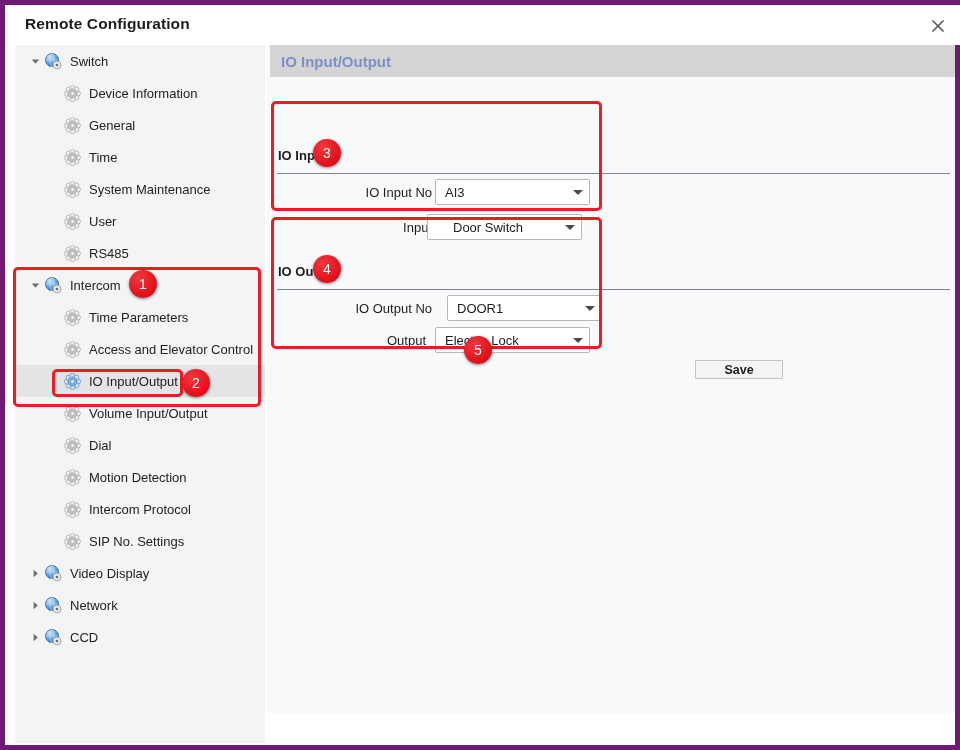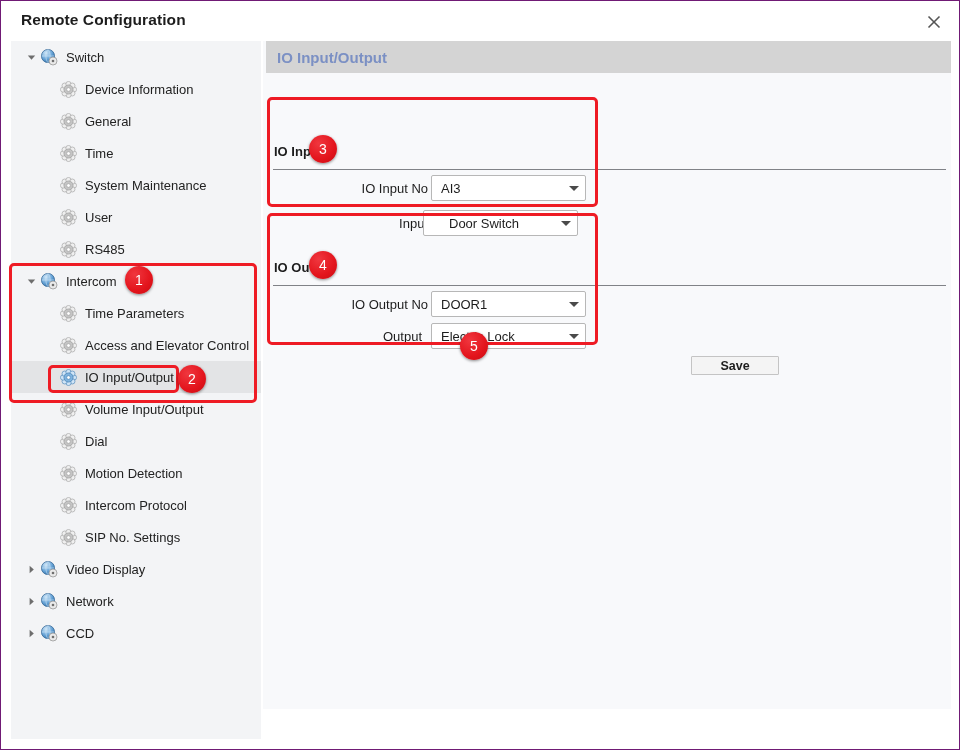--- a/index.html
+++ b/index.html
@@ -8,21 +8,21 @@
     width: 960px; height: 750px;
     overflow: hidden;
     background: #ffffff;
     font-family: "Liberation Sans", sans-serif;
   }
 
   #app {
     position: relative;
     width: 960px; height: 750px;
     background: #ffffff;
-    border: 1px solid #701a75;
+    border: 5px solid #701a75;
   }
 
   
   #titlebar {
     position: absolute; left: 0; top: 0;
     width: 958px; height: 40px;
     background: #ffffff;
   }
   #window-title {
     position: absolute; left: 20px; top: 10px;
@@ -557,21 +557,21 @@
     <div class="select" style="left:160px; top:169px;padding-left:16px;">
       <span class="val">Door Switch</span>
       <span class="caret">
           <span class="caret-tri"></span>
         </span>
     </div>
 
     <div class="field-label" style="left:11px; top:217px; font-weight:bold; text-align:left;">IO Output</div>
 
     <div class="field-label" style="left:30px; top:254px; width:135px;">IO Output No</div>
-    <div class="select" style="left:168px; top:250px;">
+    <div class="select" style="left:180px; top:250px;">
       <span class="val">DOOR1</span>
       <span class="caret">
           <span class="caret-tri"></span>
         </span>
     </div>
 
     <div class="field-label" style="left:24px; top:286px; width:135px;">Output</div>
     <div class="select" style="left:168px; top:282px;">
       <span class="val">Electric Lock</span>
       <span class="caret">

